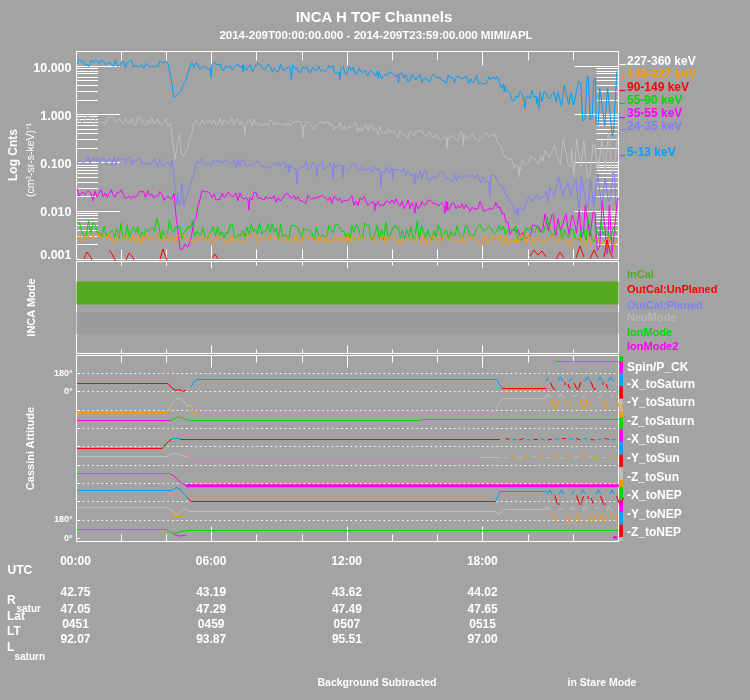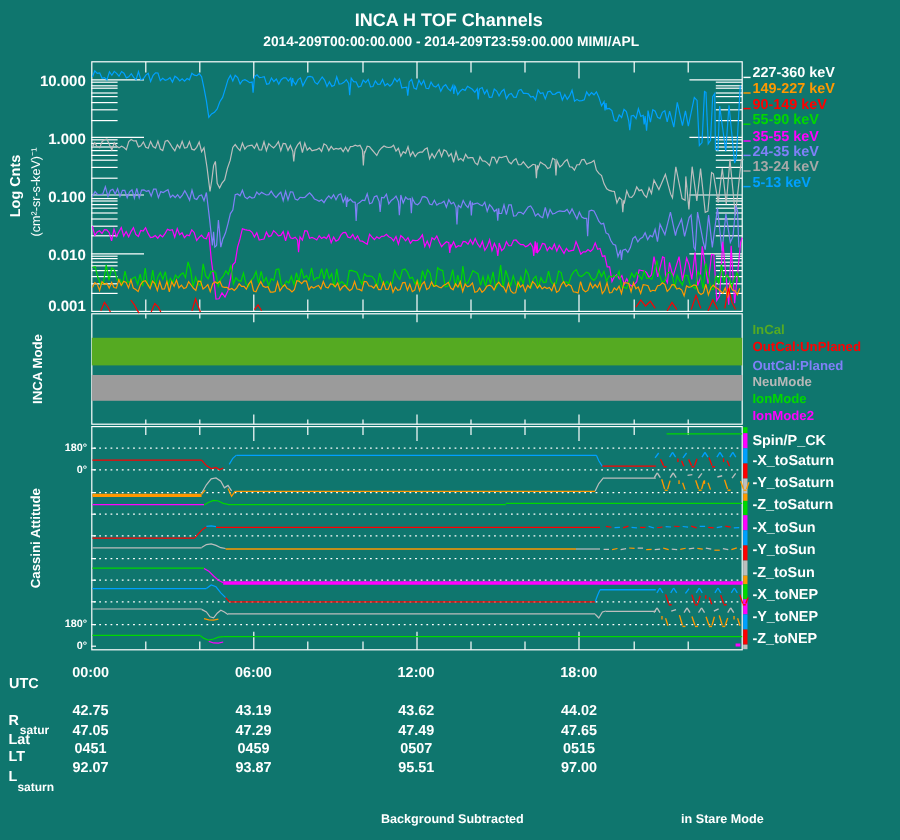--- a/index.html
+++ b/index.html
@@ -1,14 +1,14 @@
 <!DOCTYPE html>
 <html><head><meta charset="utf-8"><style>
 html,body{margin:0;padding:0;background:#000;}
-#c{position:relative;width:750px;height:700px;background:#0f766e;overflow:hidden;}
+#c{position:relative;width:750px;height:700px;background:#a3a3a3;overflow:hidden;}
 text{font-family:"Liberation Sans",sans-serif;}
 </style></head><body>
 <div id="c">
 <svg width="750" height="700" viewBox="0 0 750 700">
 <text x="374.0" y="21.5" font-size="15" fill="#FFFFFF" text-anchor="middle" font-weight="bold">INCA H TOF Channels</text>
 <text x="376.0" y="38.5" font-size="11.5" fill="#FFFFFF" text-anchor="middle" font-weight="bold">2014-209T00:00:00.000 - 2014-209T23:59:00.000 MIMI/APL</text>
 <rect x="76.5" y="51.5" width="542.0" height="208.0" stroke="#FFFFFF" stroke-width="1" fill="none"></rect>
 <rect x="76.5" y="261.5" width="542.0" height="92.0" stroke="#FFFFFF" stroke-width="1" fill="none"></rect>
 <rect x="76.5" y="355.5" width="542.0" height="186.0" stroke="#FFFFFF" stroke-width="1" fill="none"></rect>
 <line x1="76.00" y1="66.50" x2="120.00" y2="66.50" stroke="#FFFFFF" stroke-width="1.0"></line>

